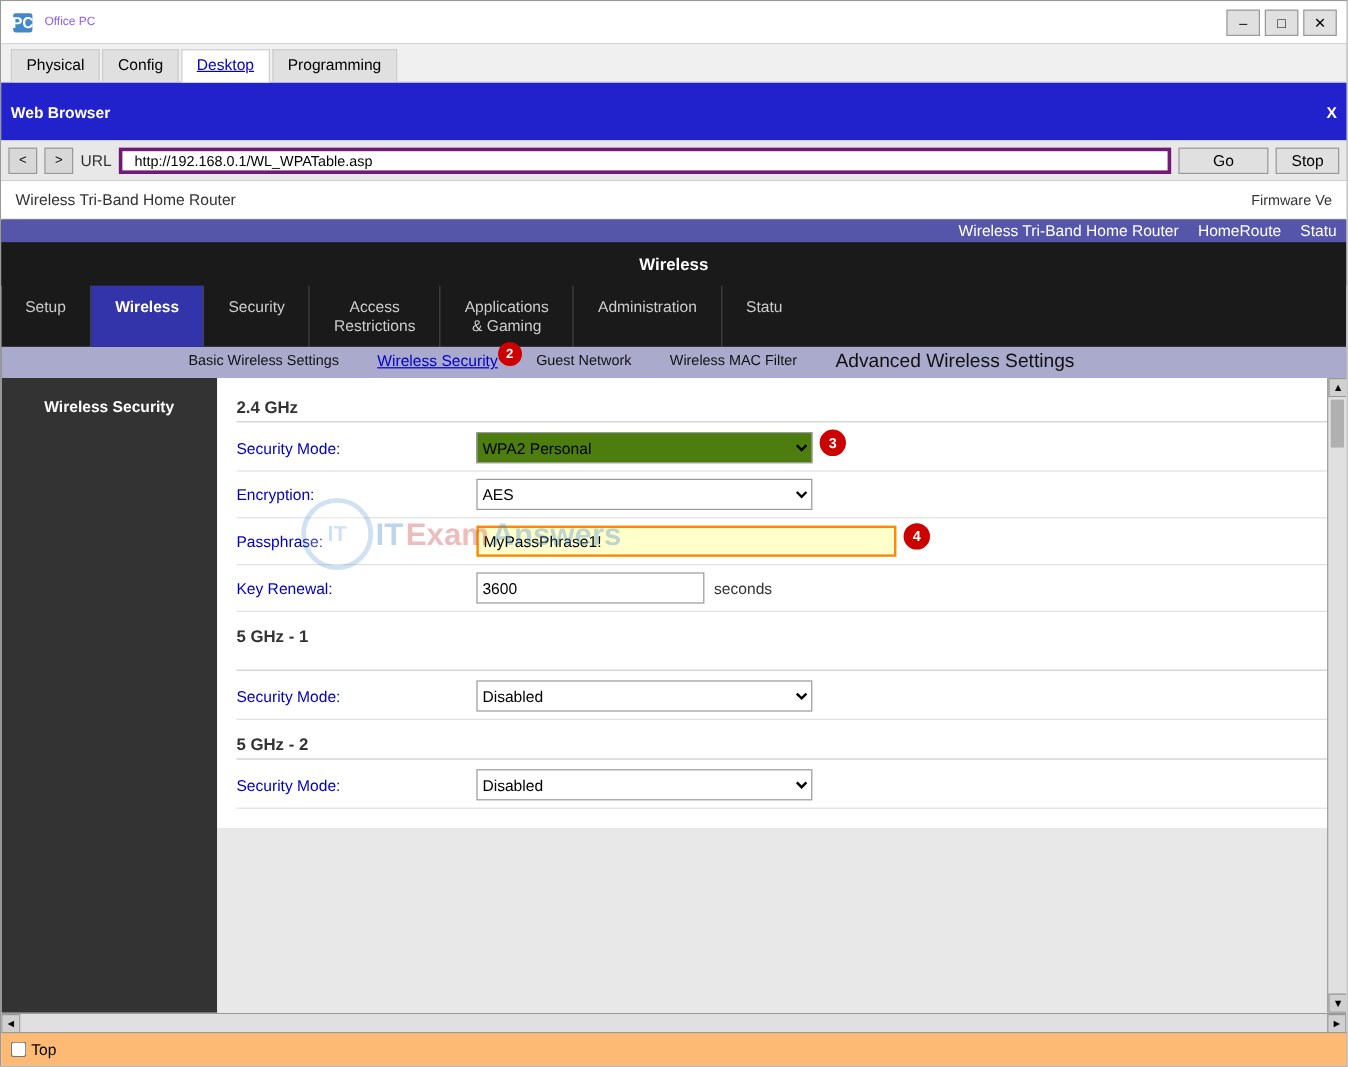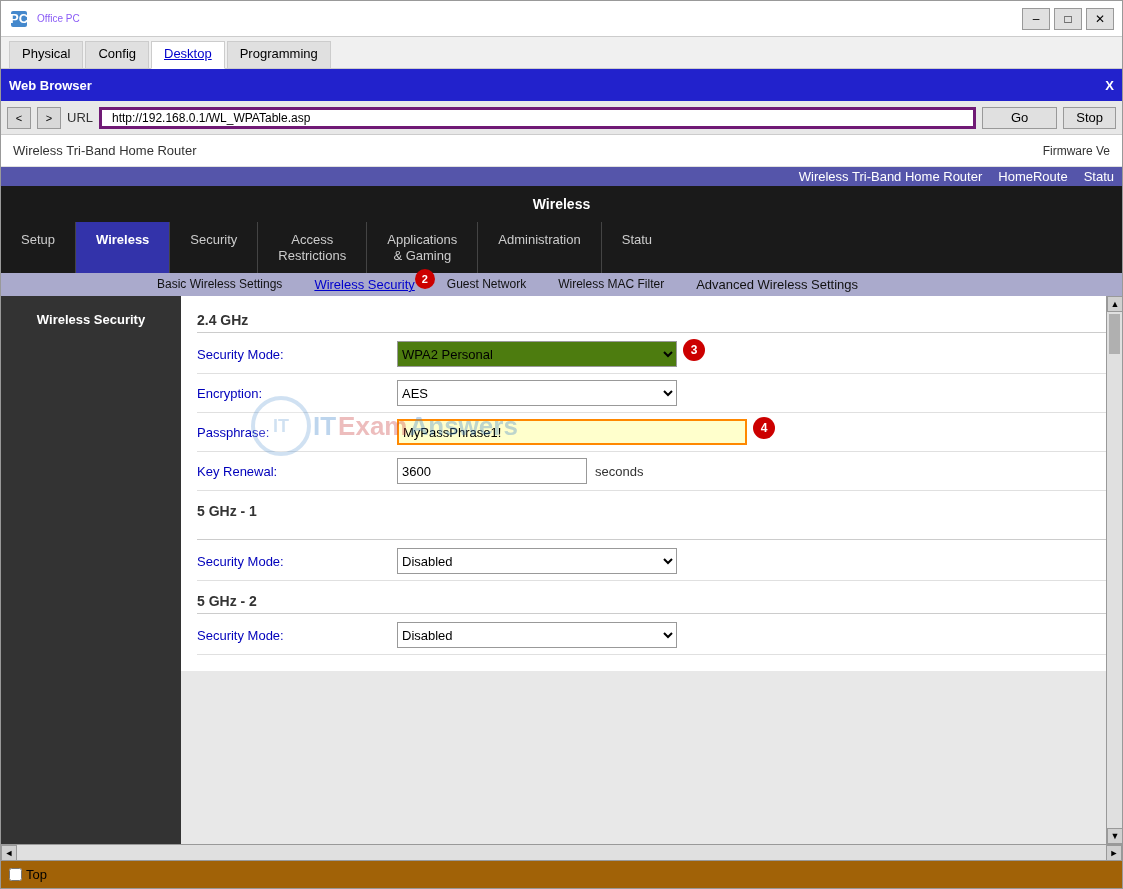--- a/index.html
+++ b/index.html
@@ -13,21 +13,21 @@
     .title-bar-title { font-size: 10px; font-weight: normal; color: #8b5cf6; flex: 1; }
     .title-bar-controls { display: flex; gap: 4px; }
     .title-bar-btn { width: 28px; height: 22px; border: 1px solid #999; background: #e0e0e0; cursor: pointer; display: flex; align-items: center; justify-content: center; font-size: 12px; }
 
     
     .app-tabs { background: #f0f0f0; display: flex; padding: 4px 8px 0; border-bottom: 1px solid #ccc; height: 32px; }
     .app-tab { padding: 4px 12px; cursor: pointer; font-size: 13px; border: 1px solid #ccc; border-bottom: none; background: #e0e0e0; margin-right: 2px; }
     .app-tab.active { background: white; border-bottom: 1px solid white; margin-bottom: -1px; font-weight: normal; text-decoration: underline; color: #0000cc; }
 
     
-    .browser-bar-title { background: #2222cc; color: white; padding: 6px 8px; display: flex; align-items: center; justify-content: space-between; height: 32px; }
+    .browser-bar-title { background: #2222cc; color: white; padding: 6px 8px; display: flex; align-items: center; justify-content: space-between; height: 48px; }
     .browser-bar-title span { font-size: 13px; font-weight: bold; }
     .browser-bar-close { color: white; cursor: pointer; font-size: 14px; font-weight: bold; }
 
     .browser-nav { background: #e8e8e8; display: flex; align-items: center; padding: 4px 6px; gap: 6px; border-bottom: 1px solid #ccc; height: 34px; }
     .nav-btn { width: 24px; height: 22px; border: 1px solid #999; background: #d8d8d8; cursor: pointer; display: flex; align-items: center; justify-content: center; font-size: 11px; }
     .url-label { font-size: 13px; color: #333; }
     .url-input { flex: 1; height: 22px; border: 3px solid #701a75; padding: 1px 10px; font-size: 12px; }
     .go-btn { padding: 2px 28px; height: 22px; border: 1px solid #999; background: #e0e0e0; cursor: pointer; }
     .stop-btn { padding: 2px 12px; height: 22px; border: 1px solid #999; background: #e0e0e0; cursor: pointer; }
 
@@ -38,21 +38,21 @@
     .left-sidebar { width: 180px; background: #333; color: white; padding: 16px 8px; font-size: 13px; font-weight: bold; text-align: center; }
 
     
     .section-title { font-size: 14px; font-weight: bold; color: #333; margin-bottom: 10px; margin-top: 6px; }
     .form-row { display: flex; align-items: center; margin-bottom: 8px; border-bottom: 1px solid #ccc; padding-bottom: 8px; }
 
     
     .step-circle { width: 22px; height: 22px; border-radius: 50%; background: #cc0000; color: white; font-size: 12px; font-weight: bold; display: inline-flex; align-items: center; justify-content: center; vertical-align: middle; }
 
     
-    .bottom-bar { background: #a16207; border-top: 1px solid #999; padding: 4px 8px; display: flex; align-items: center; height: 28px; }
+    .bottom-bar { background: #fdba74; border-top: 1px solid #999; padding: 4px 8px; display: flex; align-items: center; height: 28px; }
     .bottom-checkbox { margin-right: 4px; }
 
     
     .scrollbar-v { width: 16px; background: #c0c0c0; border-left: 1px solid #999; display: flex; flex-direction: column; }
     .scrollbar-btn { width: 16px; height: 16px; background: #d0d0d0; border: 1px solid #999; display: flex; align-items: center; justify-content: center; font-size: 9px; cursor: pointer; }
     .scrollbar-track { flex: 1; background: #e0e0e0; }
     .scrollbar-thumb { background: #b0b0b0; height: 40px; margin: 2px; }
 
     .horizontal-scroll { background: #c0c0c0; height: 16px; border-top: 1px solid #999; display: flex; align-items: center; }
     .h-scroll-btn { width: 16px; height: 16px; background: #d0d0d0; border: 1px solid #999; display: flex; align-items: center; justify-content: center; font-size: 9px; }
@@ -131,21 +131,21 @@
 
       <div style="background:#aaaacc; display:flex;">
         <div style="width:140px;"></div>
         <div style="padding:4px 16px; font-size:12px; color:#111; cursor:pointer;">Basic Wireless Settings</div>
         <div style="padding:4px 16px; font-size:12px; color:#0000cc; text-decoration:underline; cursor:pointer; position:relative;">
           <span>Wireless Security</span>
           <span class="step-circle" style="position:absolute; top:-4px; right:-4px; width:20px; height:20px; font-size:11px;">2</span>
         </div>
         <div style="padding:4px 16px; font-size:12px; color:#111; cursor:pointer;">Guest Network</div>
         <div style="padding:4px 16px; font-size:12px; color:#111; cursor:pointer;">Wireless MAC Filter</div>
-        <div style="padding:4px 16px; font-size:13px; color:#111; cursor:pointer;">Advanced Wireless Settings</div>
+        <div style="padding:4px 16px; font-size:16px; color:#111; cursor:pointer;">Advanced Wireless Settings</div>
       </div>
     </div>
 
     <div class="content-wrapper" style="display:flex; flex:1; overflow:hidden; position:relative;">
 
       <div class="left-sidebar" style="width:180px; background:#333; color:white; padding:16px 8px; font-size:13px; font-weight:bold; text-align:center;">
         <span>Wireless Security</span>
       </div>
 
       <div style="flex:1; background:#e8e8e8; overflow-y:auto; padding:0;">

